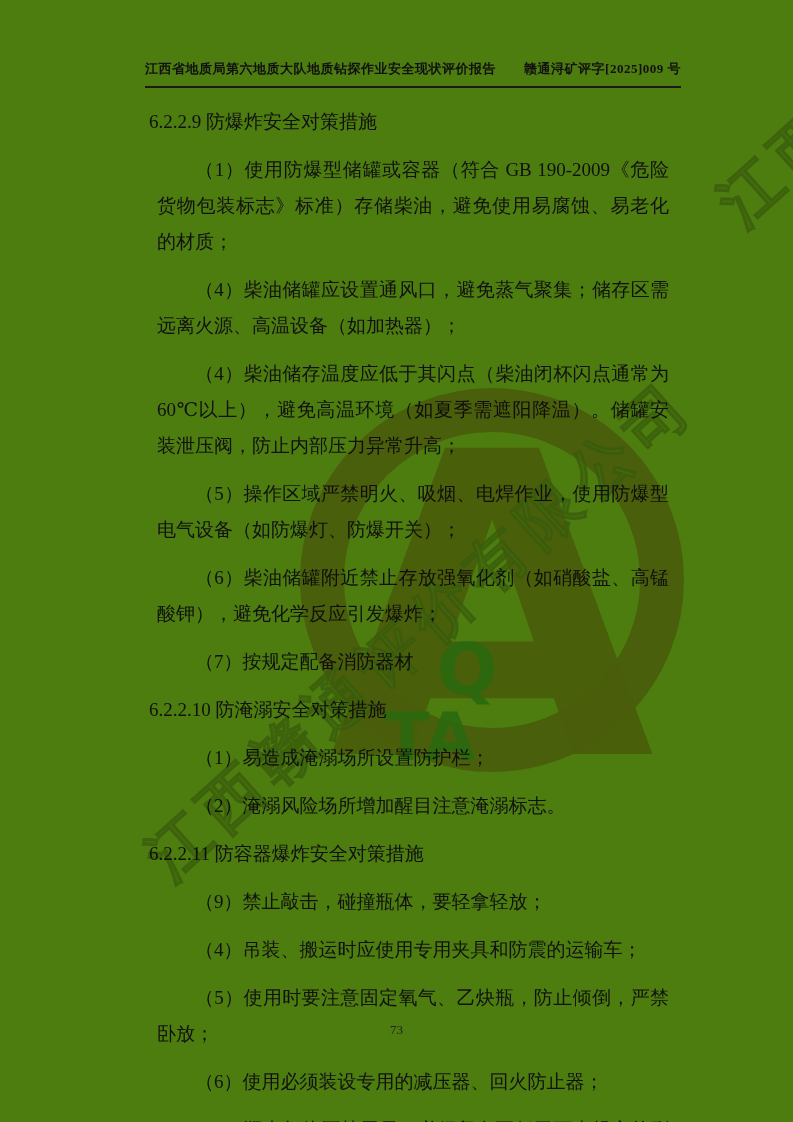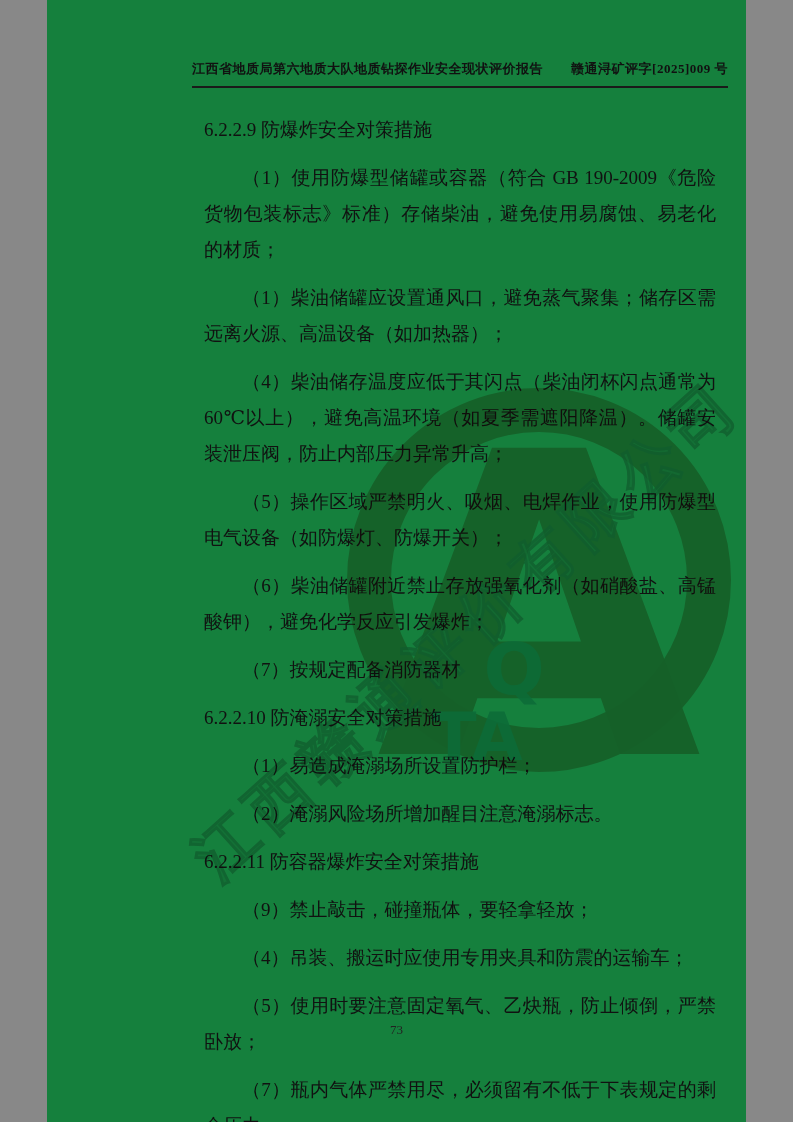--- a/index.html
+++ b/index.html
@@ -1,35 +1,35 @@
 <!DOCTYPE html>
 <html><head>
 <meta charset="utf-8">
 <style>
   html,body{margin:0;padding:0;background:#888;}
   .page{
-    position:relative;width:699px;height:1122px;background:#15803d;
+    position:relative;width:793px;height:1122px;background:#4d7c0f;
     margin:0 auto;overflow:hidden;
     font-family:"Liberation Serif","DejaVu Serif",serif;color:#111;
   }
   
   .header{
     position:absolute;left:145px;top:60px;width:536px;
     display:flex;justify-content:space-between;align-items:flex-end;
     font-size:13px;font-weight:bold;letter-spacing:0.5px;
     border-bottom:2px solid #1a1a1a;padding-bottom:8px;
   }
   .header .h-left{white-space:nowrap;}
   .header .h-right{white-space:nowrap;padding-left:28px;}
   
   .doc-body{
     position:absolute;left:145px;top:100px;width:536px;
     font-size:19px;line-height:36px;text-align:justify;
   }
-  .doc-body h2{margin:12px;font-size:19px;font-weight:normal;line-height:36px;}
+  .doc-body h2{margin:4px;font-size:19px;font-weight:normal;line-height:36px;}
   .doc-body p{margin:12px;text-indent:2em;}
   
   .footer{
     position:absolute;left:0;top:1022px;width:100%;
     text-align:center;font-size:13px;color:#222;
   }
   
   .watermark{
     position:absolute;inset:0;z-index:5;pointer-events:none;
     mix-blend-mode:multiply;
@@ -51,34 +51,35 @@
 <div class="page">
 
   <div class="header">
     <span class="h-left">江西省地质局第六地质大队地质钻探作业安全现状评价报告</span>
     <span class="h-right">赣通浔矿评字[2025]009 号</span>
   </div>
 
   <div class="doc-body">
     <h2>6.2.2.9 防爆炸安全对策措施</h2>
     <p>（1）使用防爆型储罐或容器（符合 GB 190-2009《危险货物包装标志》标准）存储柴油，避免使用易腐蚀、易老化的材质；</p>
-    <p>（1）柴油储罐应设置通风口，避免蒸气聚集；储存区需远离火源、高温设备（如加热器）；</p>
+    <p>（4）柴油储罐应设置通风口，避免蒸气聚集；储存区需远离火源、高温设备（如加热器）；</p>
     <p>（4）柴油储存温度应低于其闪点（柴油闭杯闪点通常为 60℃以上），避免高温环境（如夏季需遮阳降温）。储罐安装泄压阀，防止内部压力异常升高；</p>
     <p>（5）操作区域严禁明火、吸烟、电焊作业，使用防爆型电气设备（如防爆灯、防爆开关）；</p>
     <p>（6）柴油储罐附近禁止存放强氧化剂（如硝酸盐、高锰酸钾），避免化学反应引发爆炸；</p>
     <p>（7）按规定配备消防器材</p>
 
     <h2>6.2.2.10 防淹溺安全对策措施</h2>
     <p>（1）易造成淹溺场所设置防护栏；</p>
     <p>（2）淹溺风险场所增加醒目注意淹溺标志。</p>
 
     <h2>6.2.2.11 防容器爆炸安全对策措施</h2>
     <p>（9）禁止敲击，碰撞瓶体，要轻拿轻放；</p>
     <p>（4）吊装、搬运时应使用专用夹具和防震的运输车；</p>
     <p>（5）使用时要注意固定氧气、乙炔瓶，防止倾倒，严禁卧放；</p>
+    <p>（6）使用必须装设专用的减压器、回火防止器；</p>
     <p>（7）瓶内气体严禁用尽，必须留有不低于下表规定的剩余压力；</p>
 
   </div>
 
   <div class="footer">
     <span>73</span>
   </div>
 
   <div class="watermark">
     <svg class="wm-svg" width="460" height="500" viewBox="0 0 460 500">

